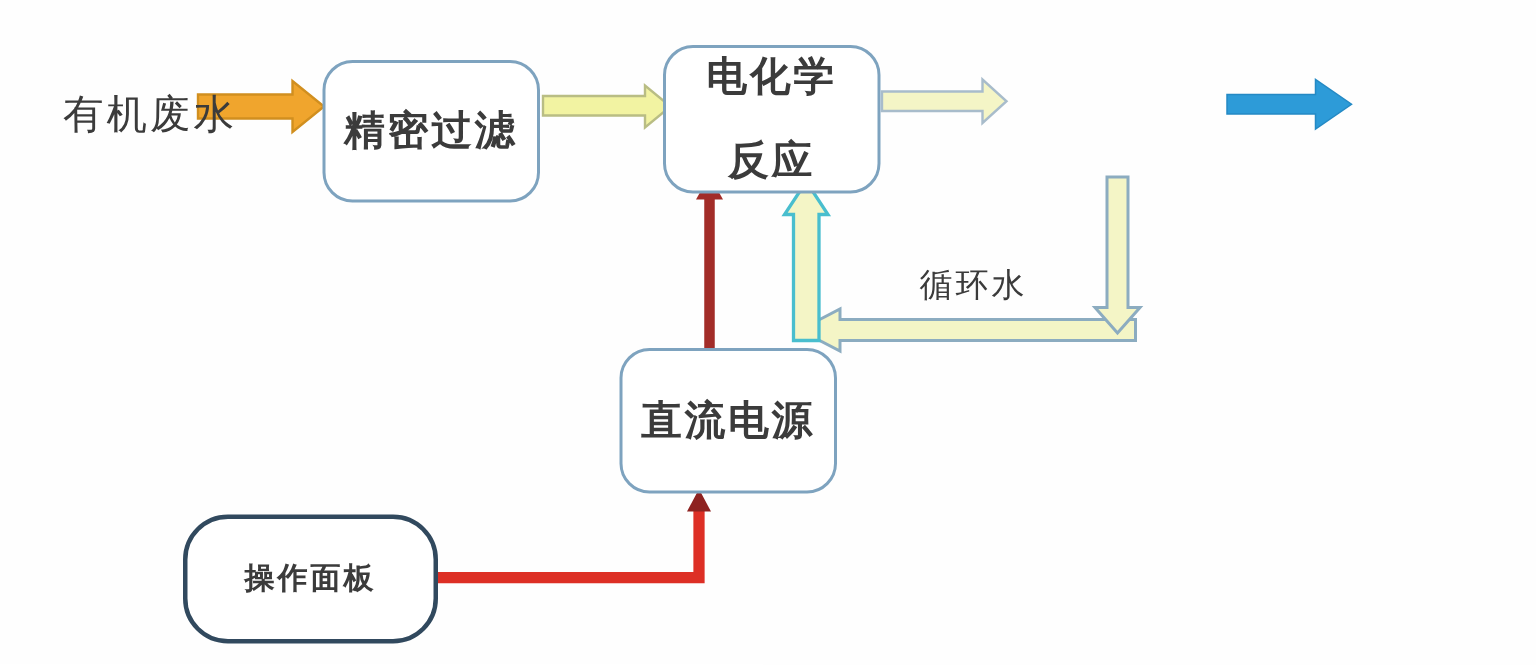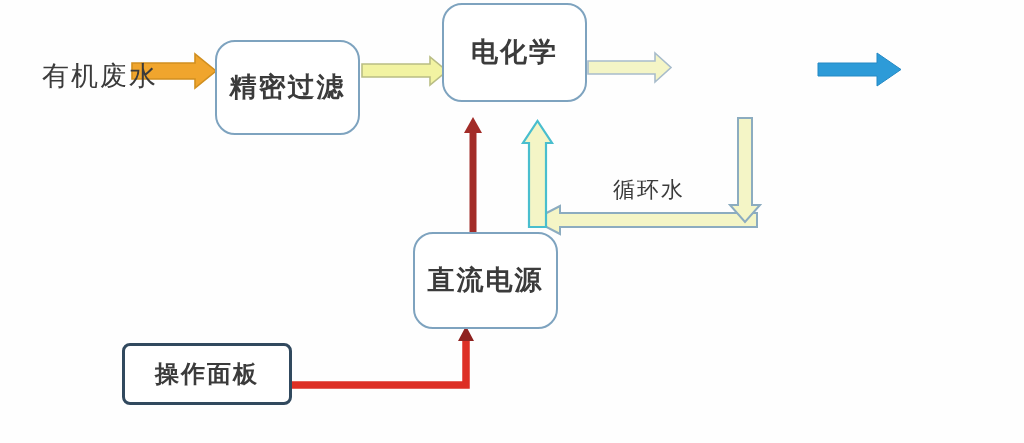--- a/index.html
+++ b/index.html
@@ -31,26 +31,26 @@
     border:2.5px solid var(--box-border);
     border-radius:20px;
     display:flex;flex-direction:column;
     align-items:center;justify-content:center;
     color:var(--text);
     font-size:27px;font-weight:600;
     letter-spacing:2px;line-height:1.32;
     text-align:center;
   }
   .node-filter  {left:215px;top:40px;width:145px;height:95px;}
-  .node-reaction{left:442px;top:3px;width:145px;height:99px;gap:20px;}
+  .node-reaction{left:442px;top:30px;width:145px;height:99px;gap:20px;}
   .node-storage {left:676px;top:20px;width:144px;height:98px;}
   .node-power   {left:413px;top:232px;width:145px;height:97px;}
-  .node-panel   {left:122px;top:343px;width:170px;height:62px;
-                 border-color:var(--panel-border);border-width:3px;border-radius:8px;
-                 font-size:24px;}
+  .node-panel   {left:122px;top:343px;width:170px;height:86px;
+                 border-color:var(--panel-border);border-width:3px;border-radius:30px;
+                 font-size:20px;}
 
   
   .flow-label{
     position:absolute;
     color:var(--text);
     font-size:27px;font-weight:400;letter-spacing:2px;
     white-space:nowrap;
     margin-left:24px;
   }
   .label-inlet  {left:18px; top:58px;}
@@ -83,20 +83,21 @@
     <path class="a-panel-line" d="M292,385 H466 V338"></path>
     <path class="a-panel-head" d="M458,341 H474 L466,326 Z"></path>
   </svg>
 
   <div class="node node-filter">
     <span>精密过滤</span>
   </div>
 
   <div class="node node-reaction">
     <span>电化学</span>
+    <span>反应</span>
   </div>
 
 
   <div class="node node-power">
     <span>直流电源</span>
   </div>
 
   <div class="node node-panel">
     <span>操作面板</span>
   </div>

